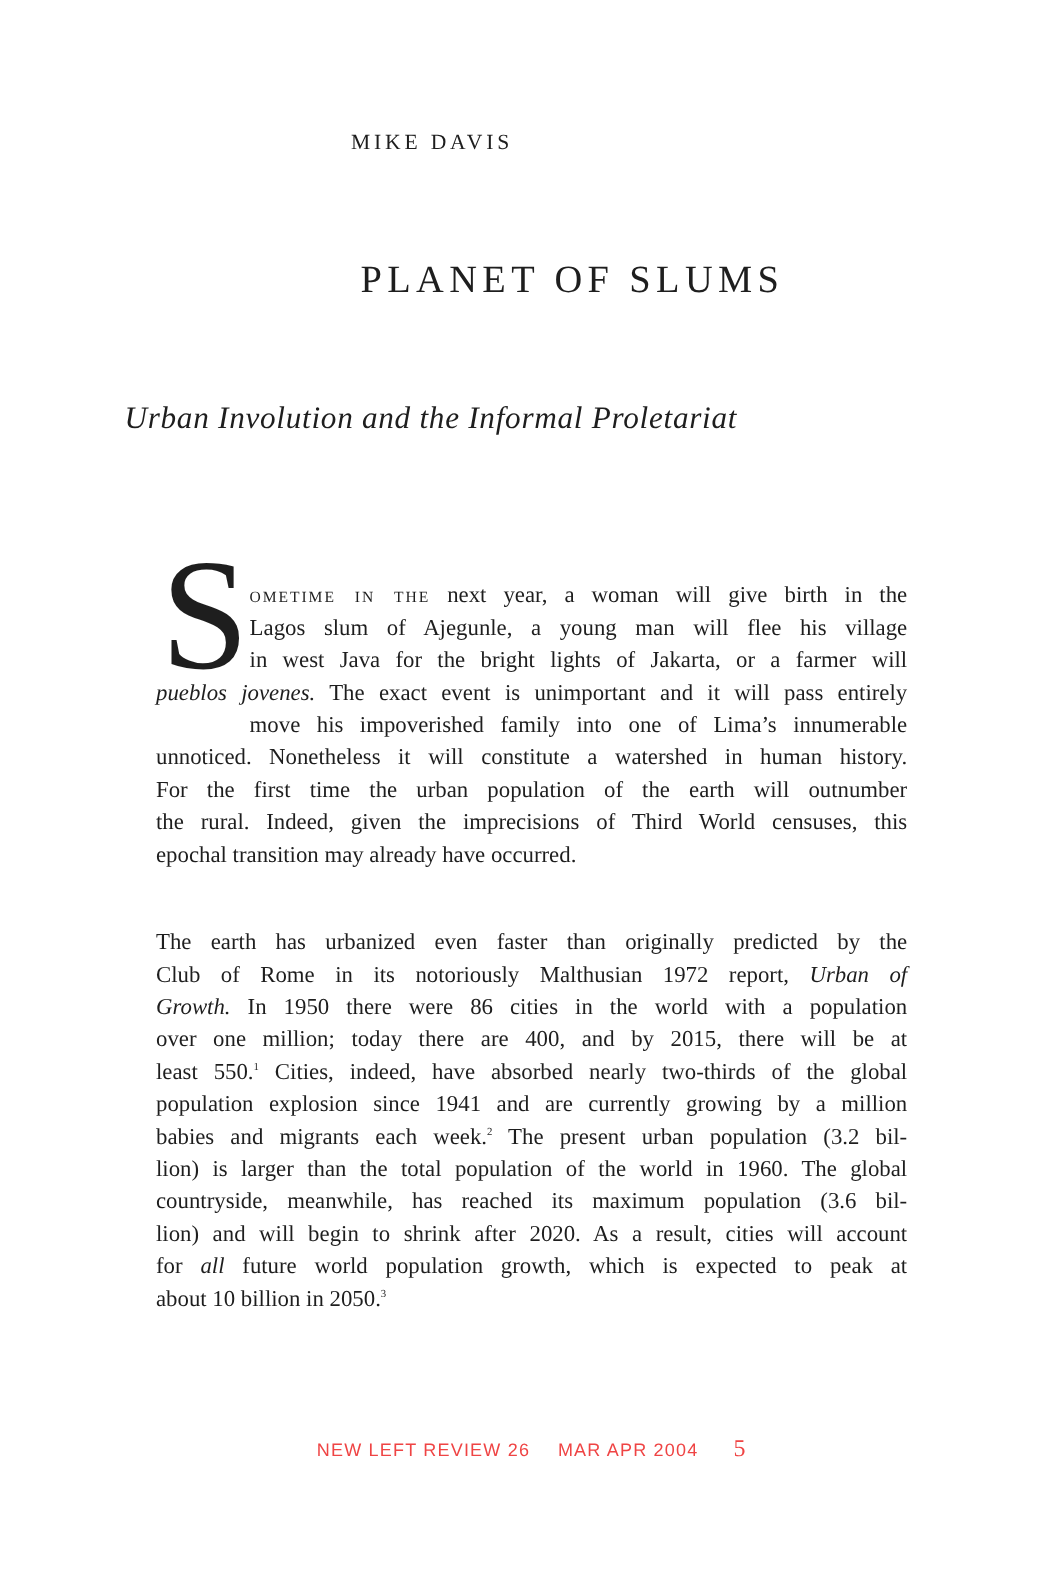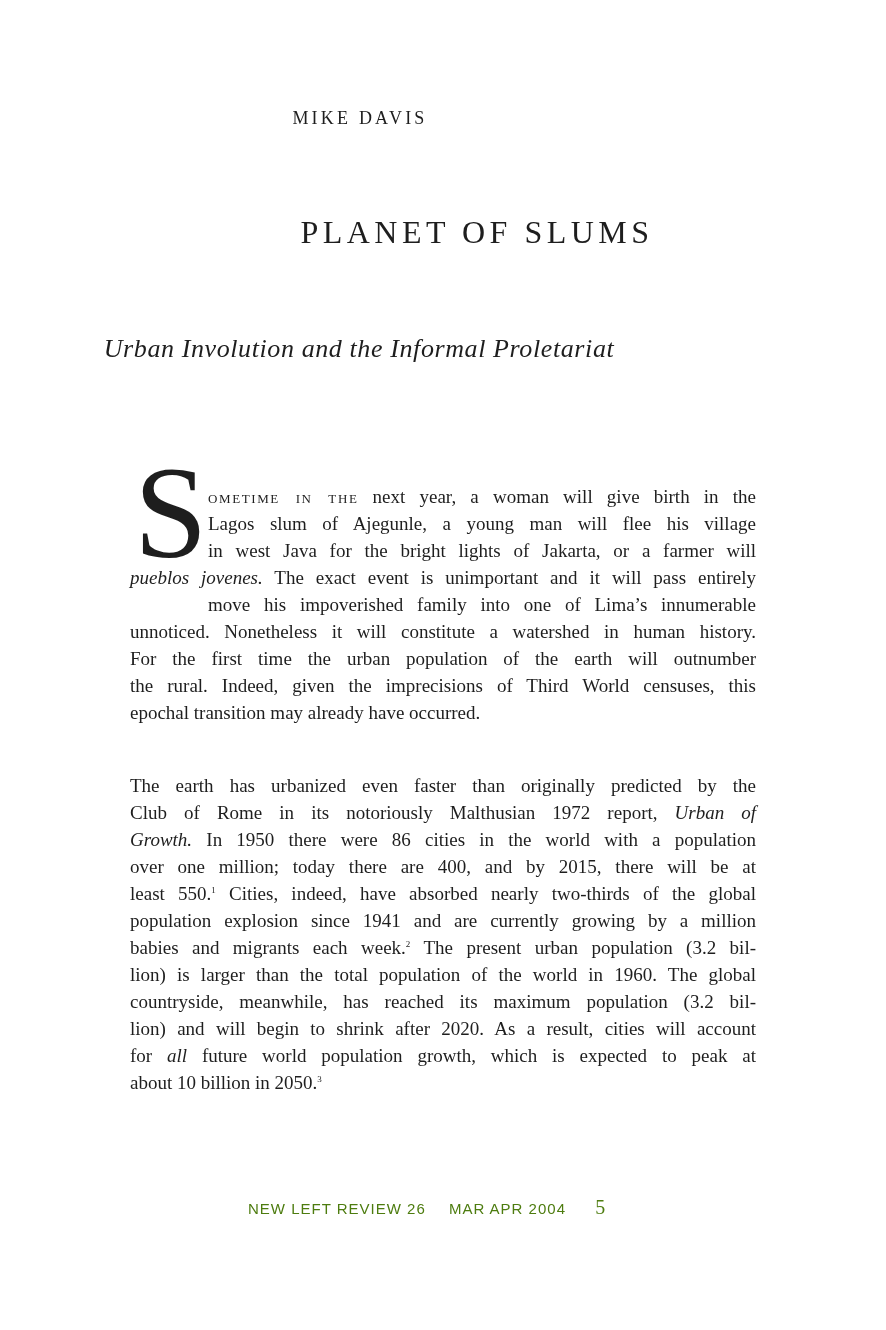--- a/index.html
+++ b/index.html
@@ -8,21 +8,21 @@
   .title { position: absolute; top: 214px; left: 0; width: 886px; text-align: center; font-size: 32px; letter-spacing: 4.5px; padding-left: 34px; }
   .subtitle { position: absolute; top: 334px; left: 0; width: 718px; text-align: center; font-size: 26px; font-style: italic; letter-spacing: 0.6px; }
   .para { position: absolute; left: 130px; width: 626px; font-size: 19px; }
   .line { height: 27px; line-height: 27px; white-space: nowrap; text-align: justify; text-align-last: justify; overflow: visible; }
   .line.last { text-align-last: left; }
   .indent { padding-left: 78px; }
   .dropcap { position: absolute; left: 134px; top: 447px; font-size: 132px; line-height: 132px; font-weight: normal; }
   .smallcaps { font-variant: small-caps; letter-spacing: 1.6px; }
   i { font-style: italic; }
   sup { font-size: 9px; vertical-align: 7px; line-height: 0; }
-  .footer { position: absolute; top: 1196px; left: 248px; font-family: "Liberation Sans", "DejaVu Sans", sans-serif; font-size: 15px; letter-spacing: 1px; color: #4d7c0f; }
+  .footer { position: absolute; top: 1196px; left: 264px; font-family: "Liberation Sans", "DejaVu Sans", sans-serif; font-size: 15px; letter-spacing: 1px; color: #ef4444; }
   .footer span { margin-right: 18px; }
   .footer .pg { font-family: "Liberation Serif", serif; font-size: 20px; margin-right: 0; margin-left: 6px; }
 </style>
 </head>
 <body>
 
 <div class="author">MIKE DAVIS</div>
 <div class="title">PLANET OF SLUMS</div>
 <div class="subtitle">Urban Involution and the Informal Proletariat</div>
 
@@ -42,21 +42,21 @@
 
 <div class="para" style="top:772px;">
   <div class="line">The earth has urbanized even faster than originally predicted by the</div>
   <div class="line"><span>Club of Rome in its notoriously Malthusian 1972 report,</span> <i>Urban of</i></div>
   <div class="line"><i>Growth.</i> <span>In 1950 there were 86 cities in the world with a population</span></div>
   <div class="line">over one million; today there are 400, and by 2015, there will be at</div>
   <div class="line"><span>least 550.</span><sup>1</sup><span> Cities, indeed, have absorbed nearly two-thirds of the global</span></div>
   <div class="line">population explosion since 1941 and are currently growing by a million</div>
   <div class="line"><span>babies and migrants each week.</span><sup>2</sup><span> The present urban population (3.2 bil-</span></div>
   <div class="line">lion) is larger than the total population of the world in 1960. The global</div>
-  <div class="line">countryside, meanwhile, has reached its maximum population (3.2 bil-</div>
+  <div class="line">countryside, meanwhile, has reached its maximum population (3.6 bil-</div>
   <div class="line">lion) and will begin to shrink after 2020. As a result, cities will account</div>
   <div class="line"><span>for </span><i>all</i><span> future world population growth, which is expected to peak at</span></div>
   <div class="line last"><span>about 10 billion in 2050.</span><sup>3</sup></div>
 </div>
 
 <div class="footer">
   <span>NEW LEFT REVIEW 26</span>
   <span>MAR APR 2004</span>
   <span class="pg">5</span>
 </div>

